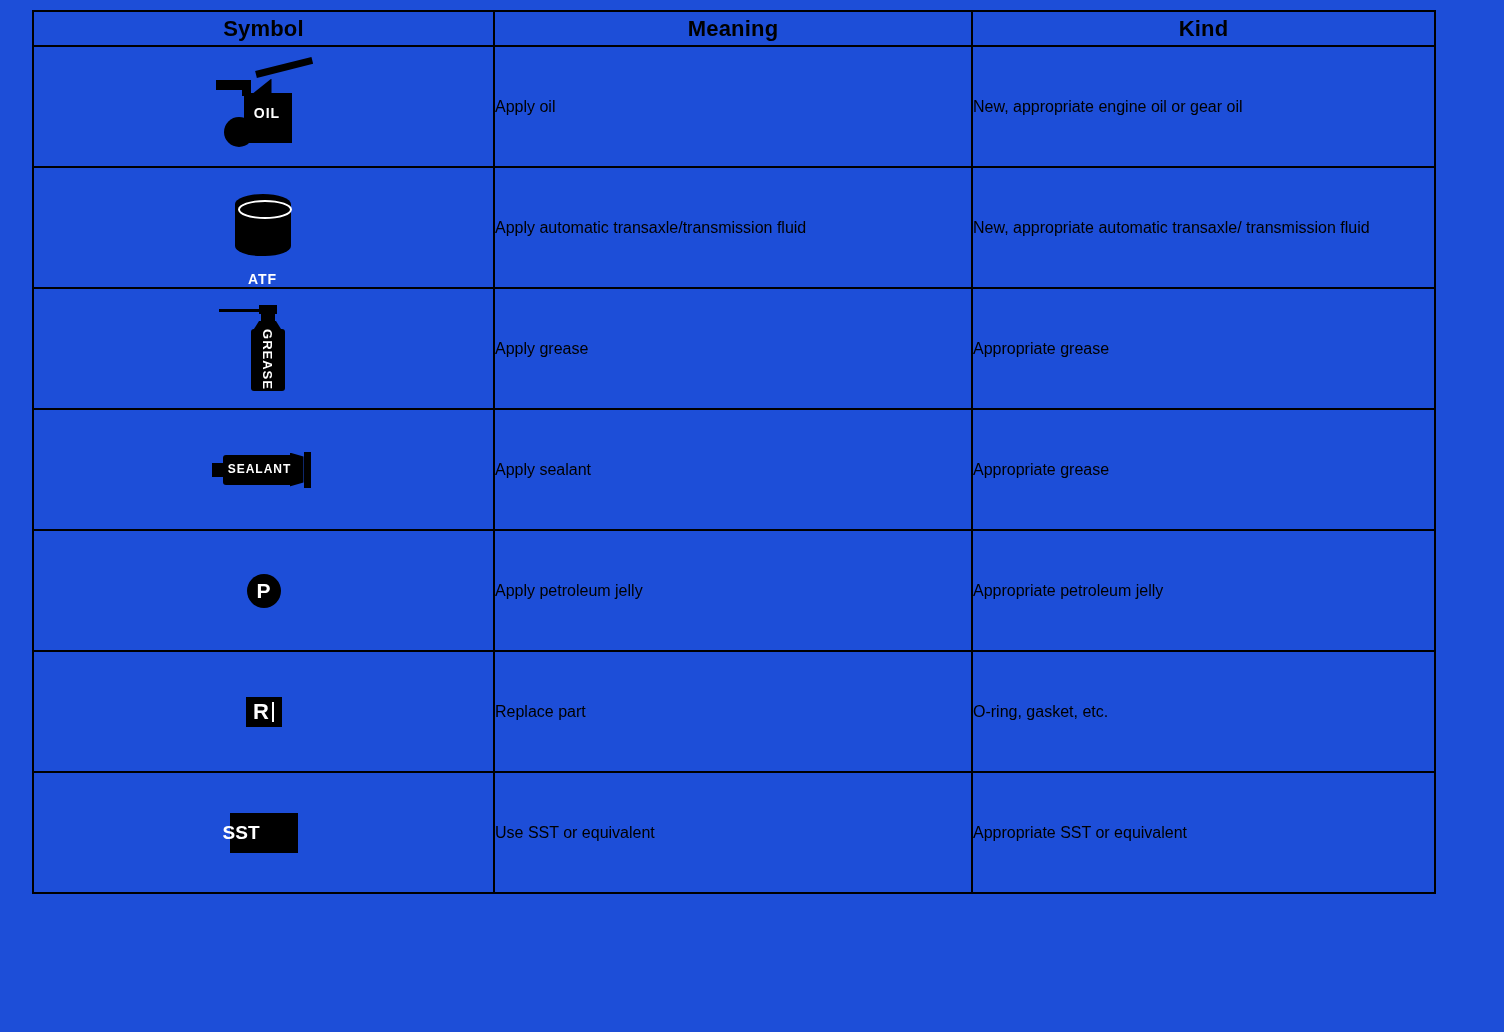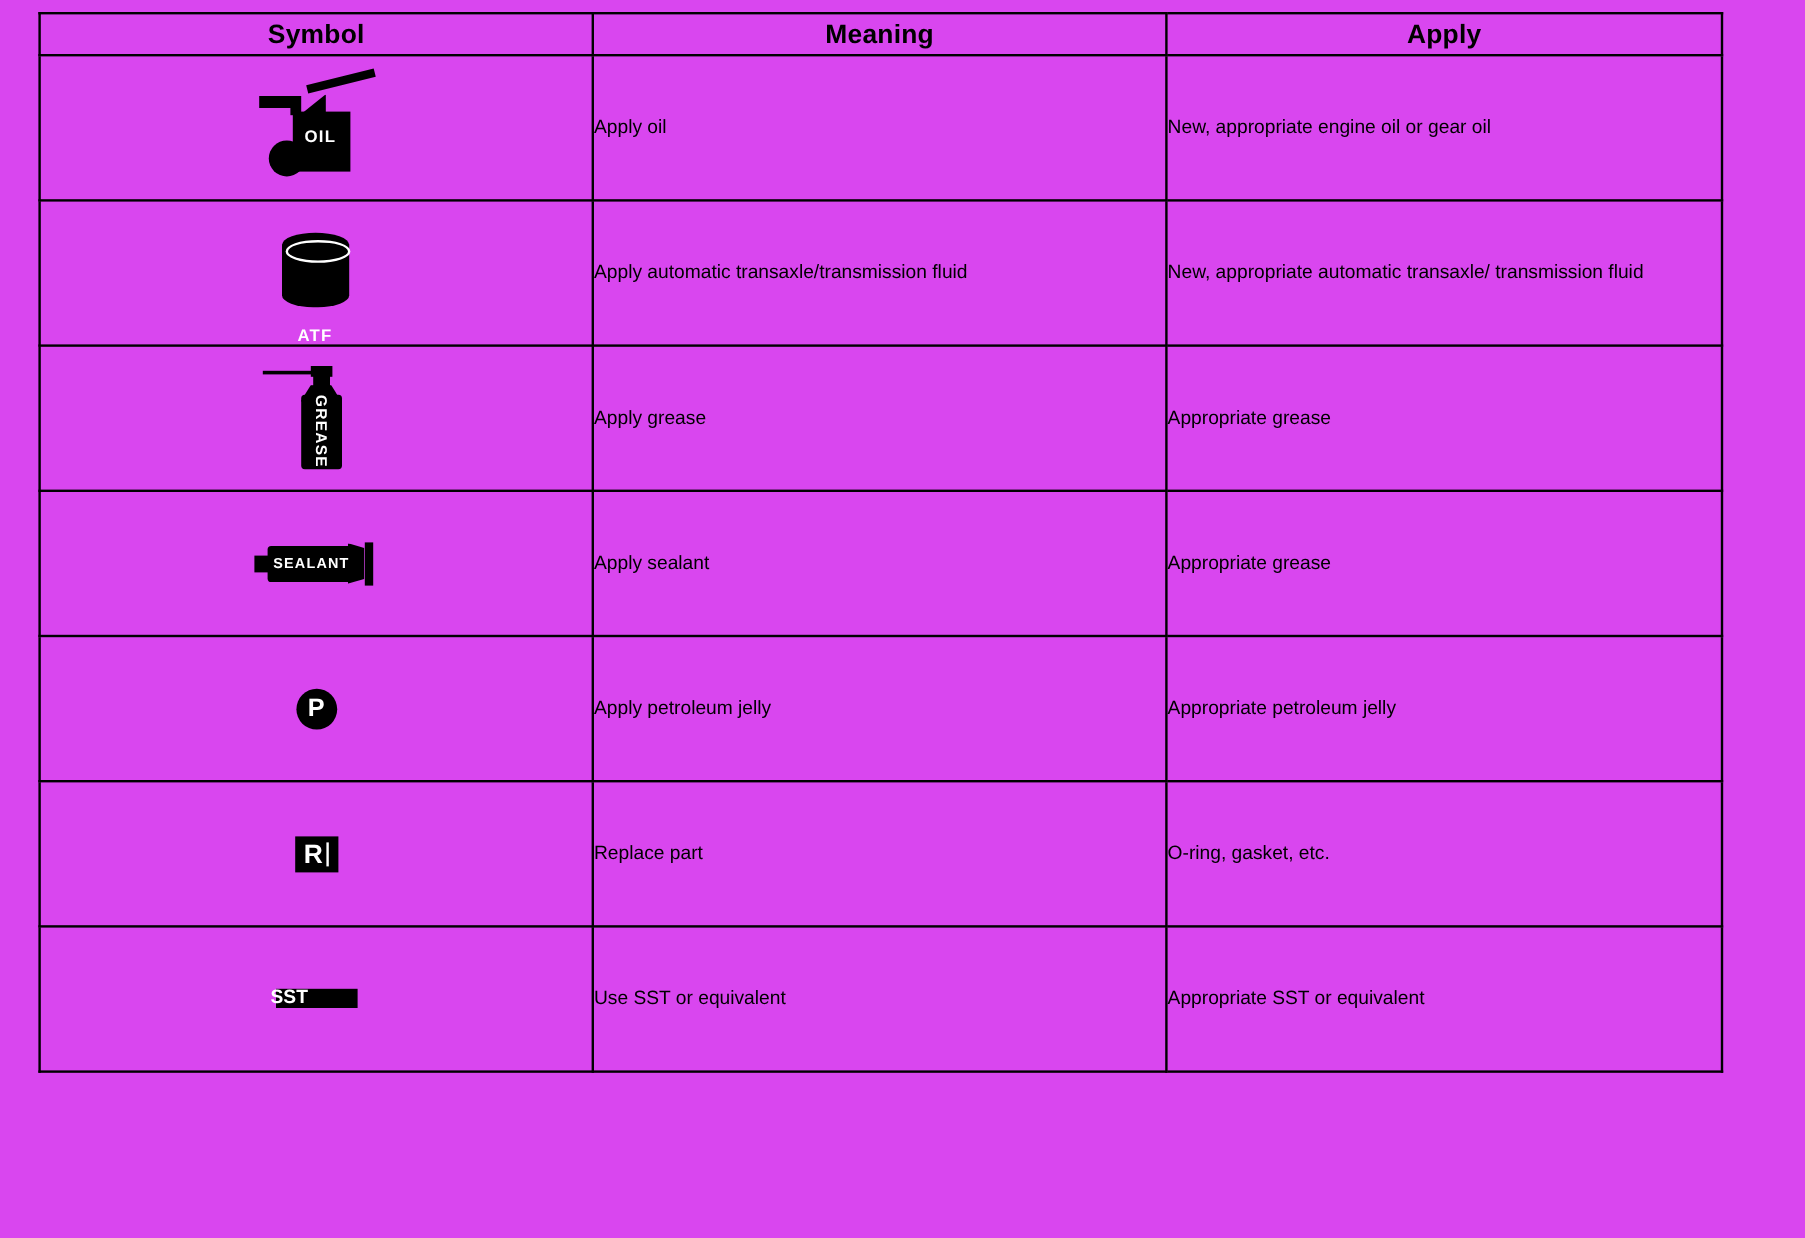--- a/index.html
+++ b/index.html
@@ -12,21 +12,21 @@
     height: 1032px;
     font-family: "Liberation Sans", sans-serif;
     color: #000000;
     overflow: hidden;
   }
 
   .sheet {
     position: relative;
     width: 1504px;
     height: 1032px;
-    background: #d946ef;
+    background: #1d4ed8;
   }
 
   table.symbol-table {
     position: absolute;
     left: 32px;
     top: 10px;
     width: 1402px;
     border-collapse: collapse;
     table-layout: fixed;
   }
@@ -208,21 +208,21 @@
   }
 
   
   .badge {
     display: inline-flex; align-items: center; justify-content: center;
     background: #000; color: #fff;
     font-weight: bold; line-height: 1;
     vertical-align: middle;
   }
   .badge.r-badge   { width: 36px; height: 30px; font-size: 22px; }
-  .badge.sst-badge { width: 68px; height: 16px; font-size: 16px; gap: 42px; }
+  .badge.sst-badge { width: 68px; height: 40px; font-size: 19px; gap: 42px; }
   .badge .bar {
     display: inline-block;
     width: 2px; height: 20px;
     background: #fff;
     margin-left: 3px;
   }
 </style>
 </head>
 <body>
 
@@ -232,21 +232,21 @@
     <colgroup>
       <col class="col-symbol">
       <col class="col-meaning">
       <col class="col-kind">
     </colgroup>
 
     <thead>
       <tr>
         <th>Symbol</th>
         <th>Meaning</th>
-        <th>Apply</th>
+        <th>Kind</th>
       </tr>
     </thead>
 
     <tbody>
 
       <tr>
         <td class="symbol-cell">
           <span class="sym-wrap oilcan">
             <span class="handle-bar"></span>
             <span class="handle-neck"></span>

